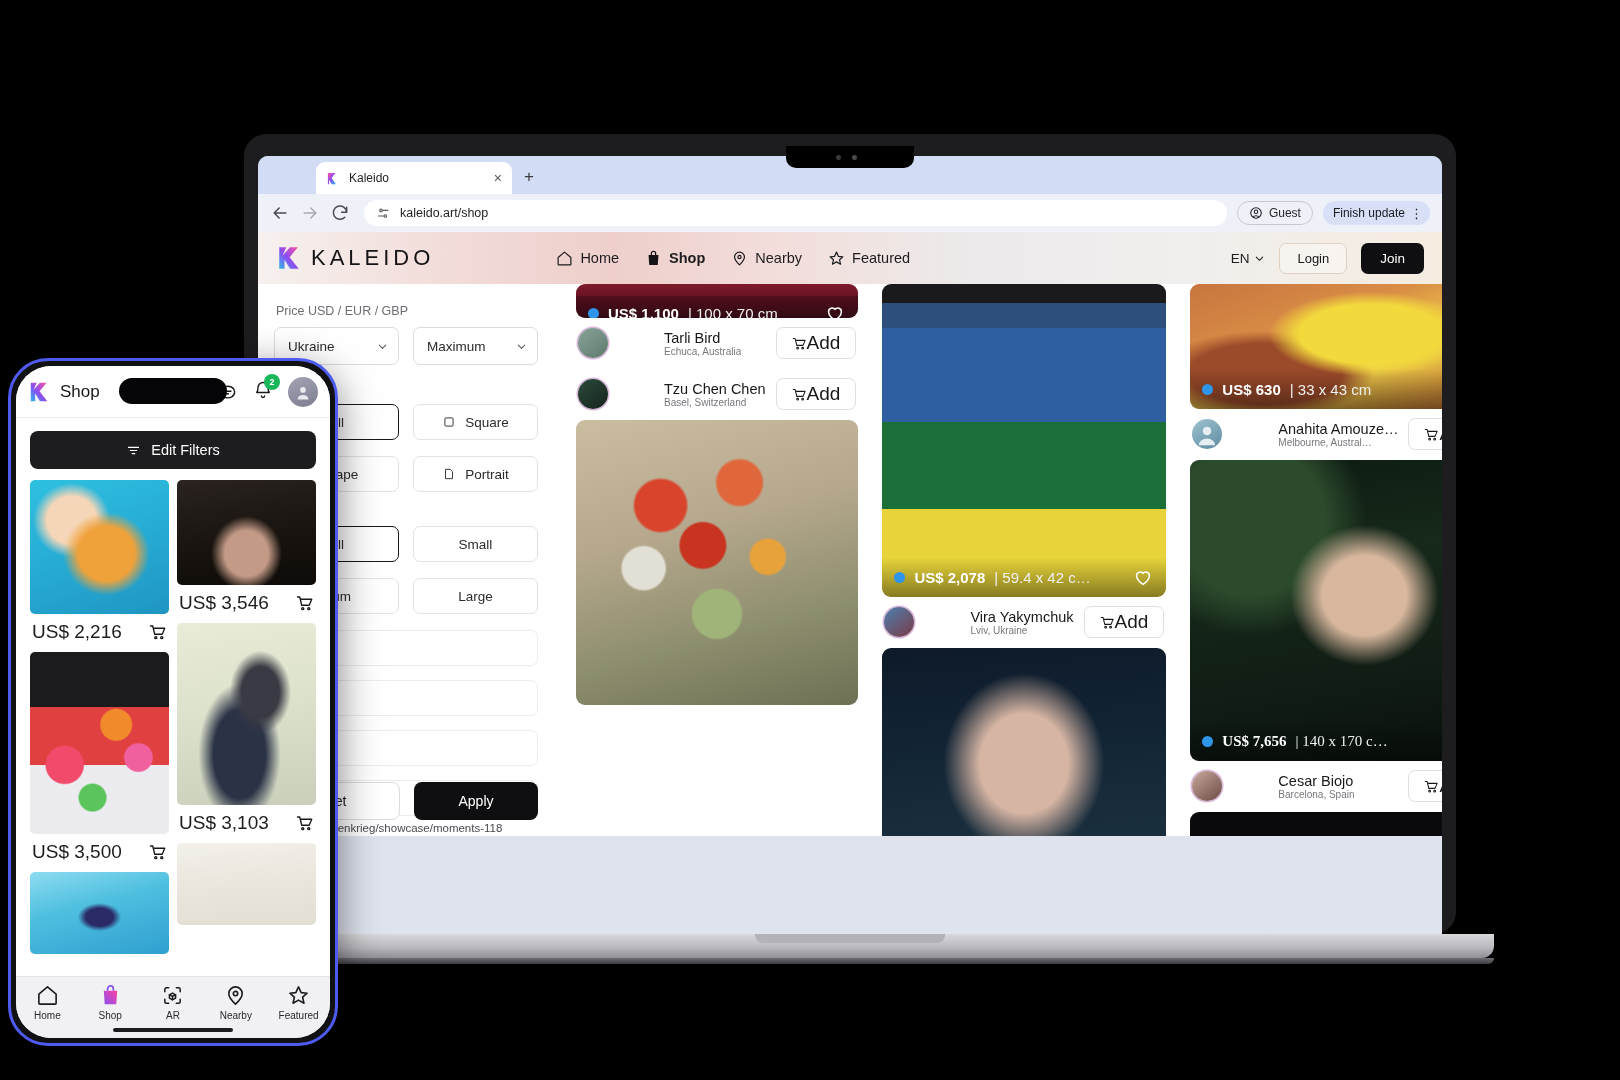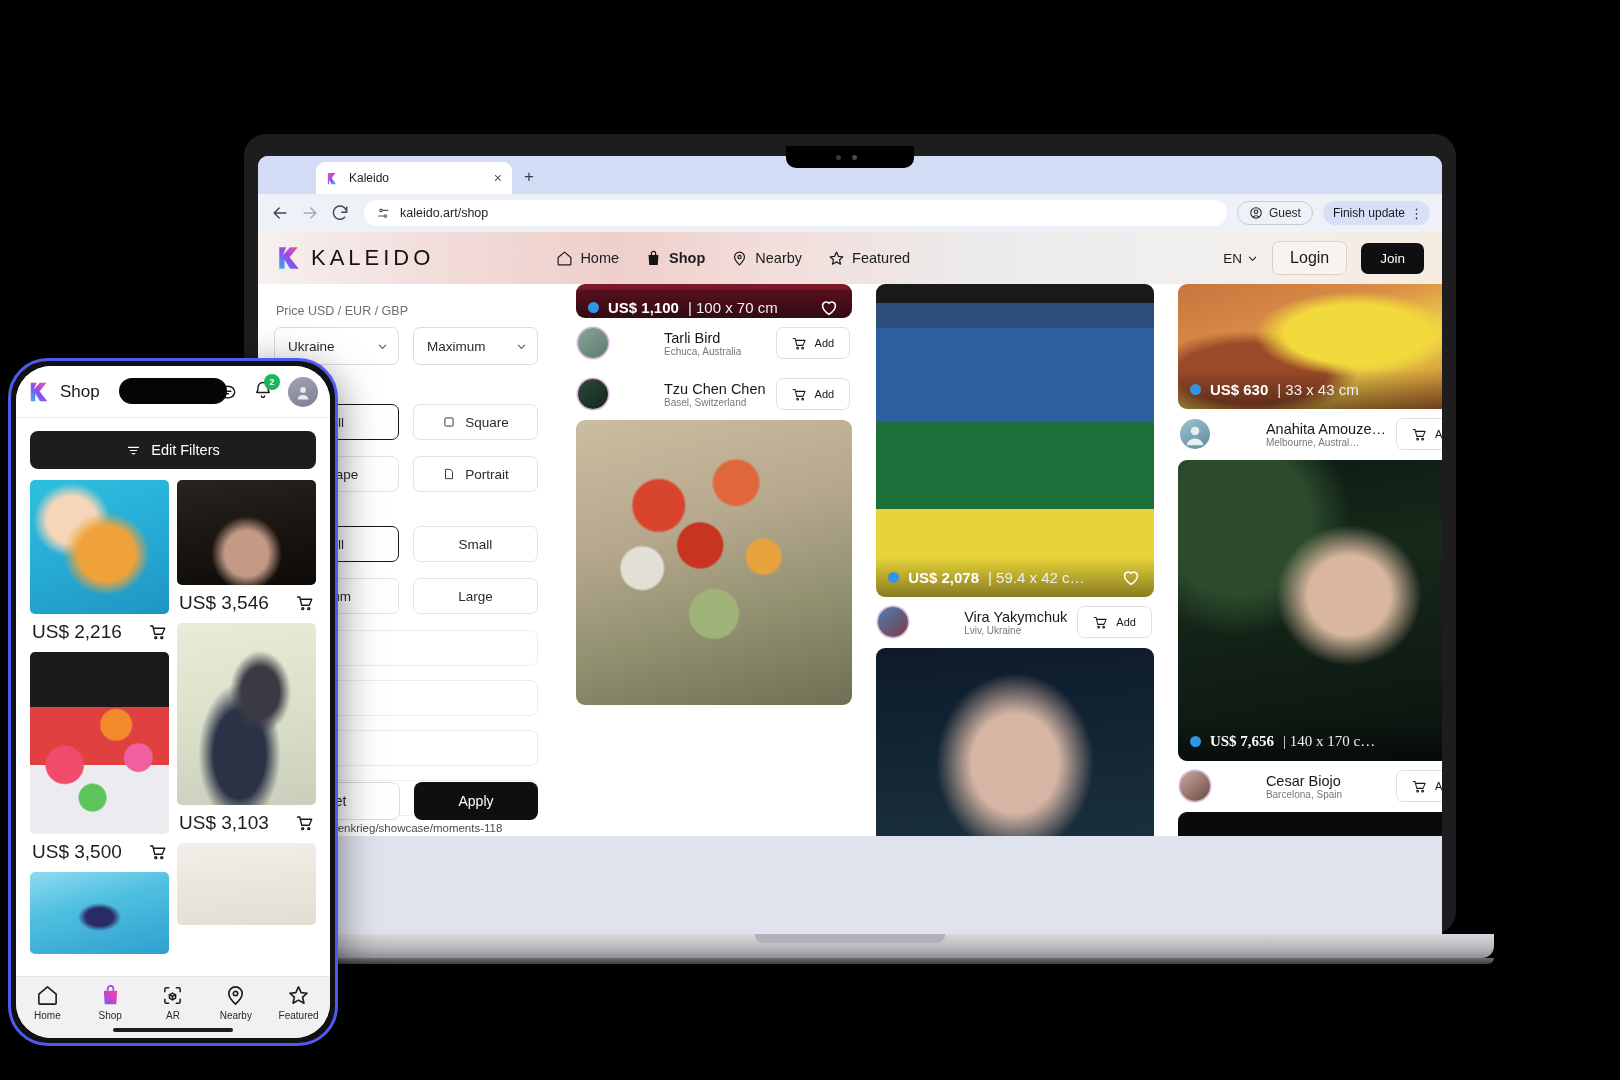--- a/index.html
+++ b/index.html
@@ -92,21 +92,21 @@
   .brand .logo { width: 26px; height: 26px; }
   .brand .word { font-size: 22px; letter-spacing: 4px; color: #141416; font-weight: 400; }
   .site-nav { display: flex; align-items: center; gap: 26px; margin-left: 122px; }
   .nav-item { display: flex; align-items: center; gap: 7px; font-size: 14.5px; color: #1d1d20; }
   .nav-item.active { font-weight: 700; }
   .nav-item svg { width: 17px; height: 17px; }
   .header-right { margin-left: auto; display: flex; align-items: center; gap: 14px; }
   .lang { display: flex; align-items: center; gap: 5px; font-size: 13.5px; color: #1d1d20; }
   .btn-login {
     border: 1px solid #dfcfc0; border-radius: 7px; padding: 7px 17px;
-    font-size: 16px; color: #18181a; background: rgba(255,255,255,.35);
+    font-size: 13px; color: #18181a; background: rgba(255,255,255,.35);
   }
   .btn-join {
     background: #0f0f11; color: #fff; border-radius: 7px; padding: 8px 19px; font-size: 13.5px;
   }
 
   
   .page-body { position: relative; height: 552px; background: #fff; display: flex; overflow: hidden; }
   .filters {
     width: 296px; flex: none; background: #fff; padding: 14px 16px 0 16px;
     position: relative; z-index: 2;
@@ -159,21 +159,21 @@
   .art .pricebar .dim { color: #f0f0f0; font-weight: 400; overflow:hidden; text-overflow:ellipsis; }
   .art .heart { margin-left: auto; width: 22px; height: 22px; flex: none; }
   .meta { display: flex; align-items: center; gap: 10px; padding: 9px 2px 0 2px; }
   .avatar { width: 30px; height: 30px; border-radius: 50%; flex: none; overflow:hidden; position:relative; }
   .avatar.ring { box-shadow: 0 0 0 1.5px #d8b4d8; }
   .meta .names { min-width: 0; margin-left: 46px; }
   .meta .nm { font-size: 14.5px; color: #18181b; white-space: nowrap; overflow: hidden; text-overflow: ellipsis; }
   .meta .lo { font-size: 10px; color: #77777d; white-space: nowrap; overflow: hidden; text-overflow: ellipsis; }
   .btn-add {
     margin-left: auto; flex: none; height: 32px; border: 1px solid #dfdfe2; border-radius: 7px;
-    display: flex; align-items: center; gap: 8px; padding: 0 15px; font-size: 11px; color: #18181b;
+    display: flex; align-items: center; padding: 0 15px; font-size: 19px; color: #18181b;
     background: #fff;
     text-align: center;
   }
   .btn-add svg { width: 15px; height: 15px; }
 
   
   #phone { position: absolute; left: 8px; top: 358px; width: 330px; height: 688px; z-index: 20; }
   .phone-frame {
     position: absolute; inset: 0; border-radius: 40px;
     background: #111114; border: 3px solid #4f5bf0; padding: 5px;
@@ -419,21 +419,21 @@
               <div class="btn-reset">set</div>
               <div class="btn-apply">Apply</div>
             </div>
           </aside>
 
           <div class="grid">
 
             <div class="col">
               <div class="card">
                 <div class="art" style="height:34px;background:linear-gradient(180deg,#7e1a2a,#5c0f20 60%,#40101c);">
-                  <div class="pricebar" style="background:rgba(0,0,0,.25);top:6px;bottom:auto;height:34px;">
+                  <div class="pricebar" style="background:rgba(0,0,0,.25);top:12px;bottom:auto;height:34px;text-decoration:underline;">
                     <span class="dot"></span>
                     <b>US$ 1,100</b>
                     <span class="dim">| <span>100 x 70 cm</span></span>
                     <svg class="heart" viewBox="0 0 24 24" fill="none" stroke="#fff" stroke-width="1.7">
                         <path d="M12 20s-7-4.6-7-9.4A4 4 0 0112 8a4 4 0 017 2.6C19 15.4 12 20 12 20z"></path>
                       </svg>
                   </div>
                 </div>
                 <div class="meta">
                   <div class="avatar ring" style="background:linear-gradient(140deg,#8aa39a,#5e7a6c);"></div>

